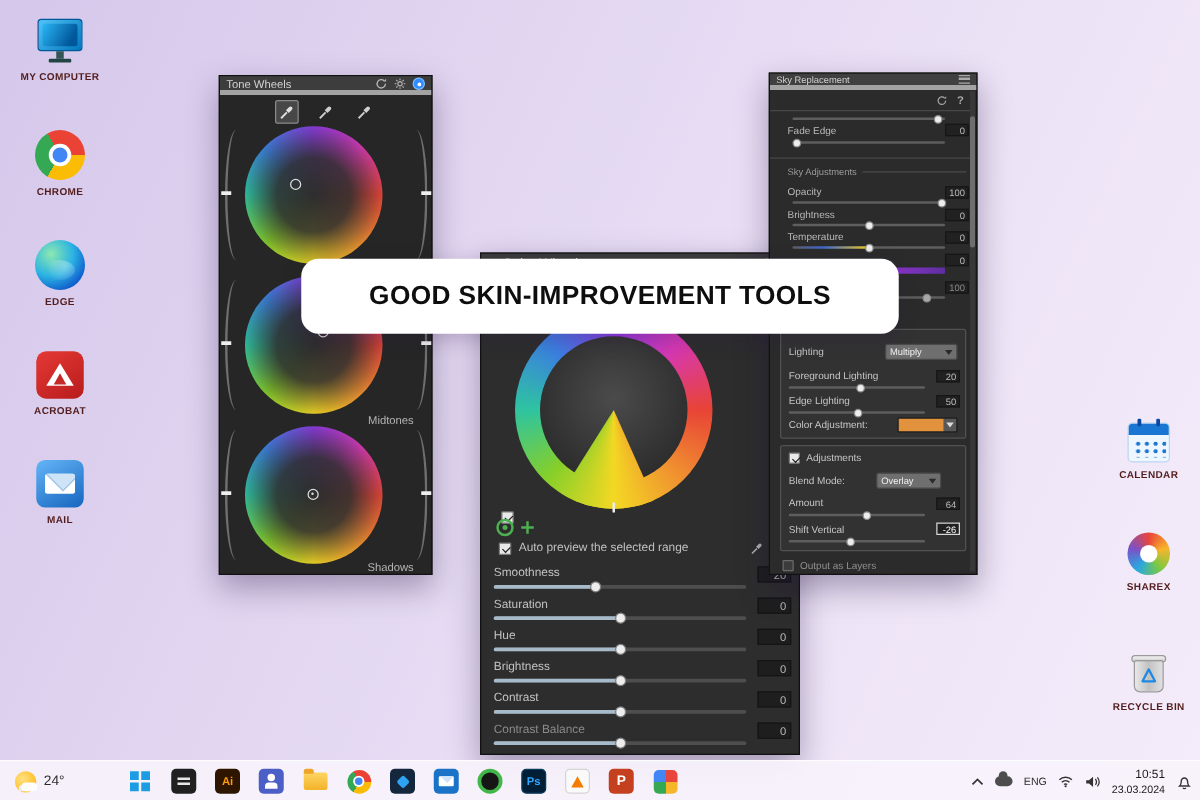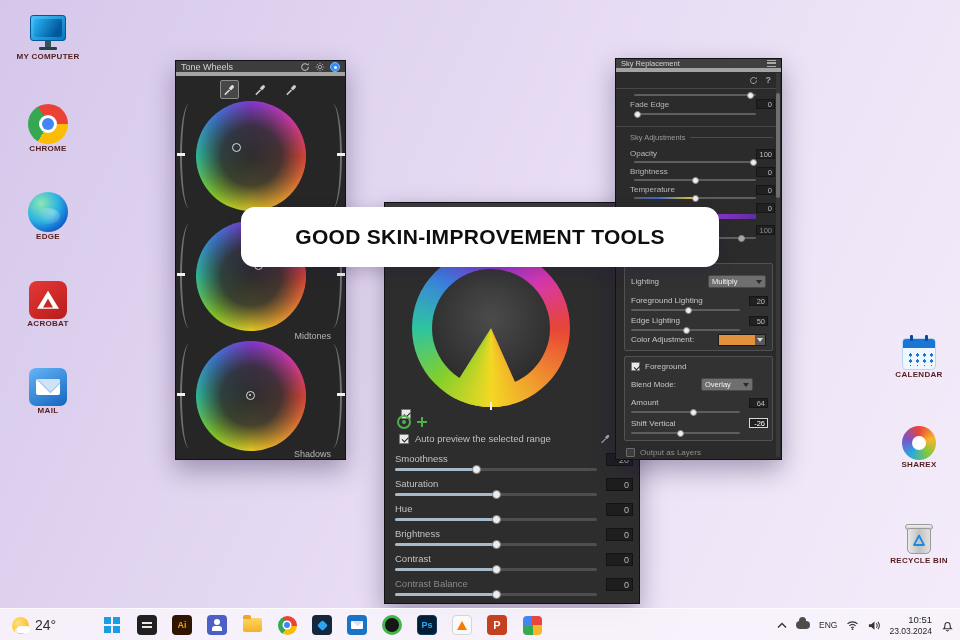--- a/index.html
+++ b/index.html
@@ -1,21 +1,21 @@
 <!DOCTYPE html>
 <html><head>
 <meta charset="utf-8">
 <style>
   * { box-sizing: border-box; margin: 0; padding: 0; }
   html,body { width:960px; height:640px; overflow:hidden; font-family:"Liberation Sans",sans-serif; }
   .desktop { position:relative; width:960px; height:640px;
     background:linear-gradient(115deg,#d5c7ea 0%,#e0d4f0 30%,#ece2f6 65%,#f4ecfa 100%); }
 
   
-  .dicon { position:absolute; width:78px; display:flex; flex-direction:column; align-items:center; cursor:default; }
+  .dicon { position:absolute; width:78px; display:flex; flex-direction:column; align-items:center; gap:5px; cursor:default; }
   .dicon .dlbl { font-size:8px; font-weight:bold; color:#531d1d; letter-spacing:.3px; text-align:center; }
   .art { position:relative; }
 
   .art-computer { width:40px; height:38px; }
   .art-computer .scr { position:absolute; left:2px; top:1px; width:36px; height:26px; border-radius:3px;
      background:linear-gradient(135deg,#4fc3f7,#0277bd); border:1px solid #01579b; }
   .art-computer .scr::after { content:""; position:absolute; inset:3px; border-radius:2px;
      background:linear-gradient(120deg,#29b6f6,#01579b 80%); }
   .art-computer .stand { position:absolute; left:17px; top:27px; width:6px; height:6px; background:#355; }
   .art-computer .base { position:absolute; left:11px; top:33px; width:18px; height:3px; background:#244; border-radius:1px; }
@@ -175,21 +175,21 @@
   .banner .btx { font-size:21px; font-weight:bold; color:#0e0e0e; letter-spacing:.3px; }
 
   
   .taskbar { position:absolute; left:0; bottom:0; width:960px; height:32px;
      background:rgba(247,242,251,.93); border-top:1px solid rgba(255,255,255,.75); z-index:60; }
   .weather { position:absolute; left:6px; top:0; height:32px; display:flex; align-items:center; gap:6px; padding:0 6px; cursor:pointer; }
   .sun { position:relative; width:17px; height:17px; border-radius:50%;
      background:radial-gradient(circle at 35% 35%,#ffe082,#ffb300); }
   .sun::after { content:""; position:absolute; left:5px; top:9px; width:13px; height:7px; border-radius:6px; background:#fdfdfd;
      box-shadow:-3px 1px 0 -1px #eee; }
-  .wtemp { font-size:14px; color:#2c2c2c; }
+  .wtemp { font-size:11px; color:#2c2c2c; }
   .apps { position:absolute; left:100px; top:0; height:32px; display:flex; align-items:center; gap:11px; }
   .app { width:24px; height:24px; display:flex; align-items:center; justify-content:center; cursor:pointer; }
   .i-start { position:relative; width:16px; height:16px; }
   .i-start::before { content:""; position:absolute; left:0; top:0; width:7px; height:7px; background:#1b9ce3;
      box-shadow:9px 0 0 #1b9ce3,0 9px 0 #1b9ce3,9px 9px 0 #1b9ce3; }
   .i-dark { position:relative; width:20px; height:20px; background:#202020; border-radius:4px; }
   .i-dark::after { content:""; position:absolute; left:5px; top:7px; width:10px; height:2px; background:#e8e8e8;
      box-shadow:0 4px 0 #e8e8e8; }
   .i-ai { width:20px; height:20px; background:#2e1500; border-radius:4px; color:#ff9a00; font-size:9px; font-weight:bold;
      display:flex; align-items:center; justify-content:center; }
@@ -518,21 +518,21 @@
       <div class="glabel" style="top:71px;">Color Adjustment:</div>
       <div class="swatch" style="right:6px;top:70px;width:48px;">
         <span class="scol" style="background:#e2913c;"></span>
           <span class="sarr"></span>
       </div>
     </div>
 
     <div class="grp" style="top:297px;height:85px;">
       <div class="chkrow" style="left:6px;top:5px;">
         <span class="chk on" style="width:9px;height:9px;"></span>
-        <span class="ctx">Foreground</span>
+        <span class="ctx">Adjustments</span>
       </div>
       <div class="glabel" style="top:23px;">Blend Mode:</div>
       <div class="dd" style="left:76px;top:21px;width:52px;">
         <span>Overlay</span>
           <span class="arr"></span>
       </div>
       <div class="glabel" style="top:41px;">Amount</div>
       <div class="gvbox" style="top:41px;">64</div>
       <div class="gtrack" style="top:54px;">
           <div class="knob" style="left:calc(57% - 3px);"></div>

